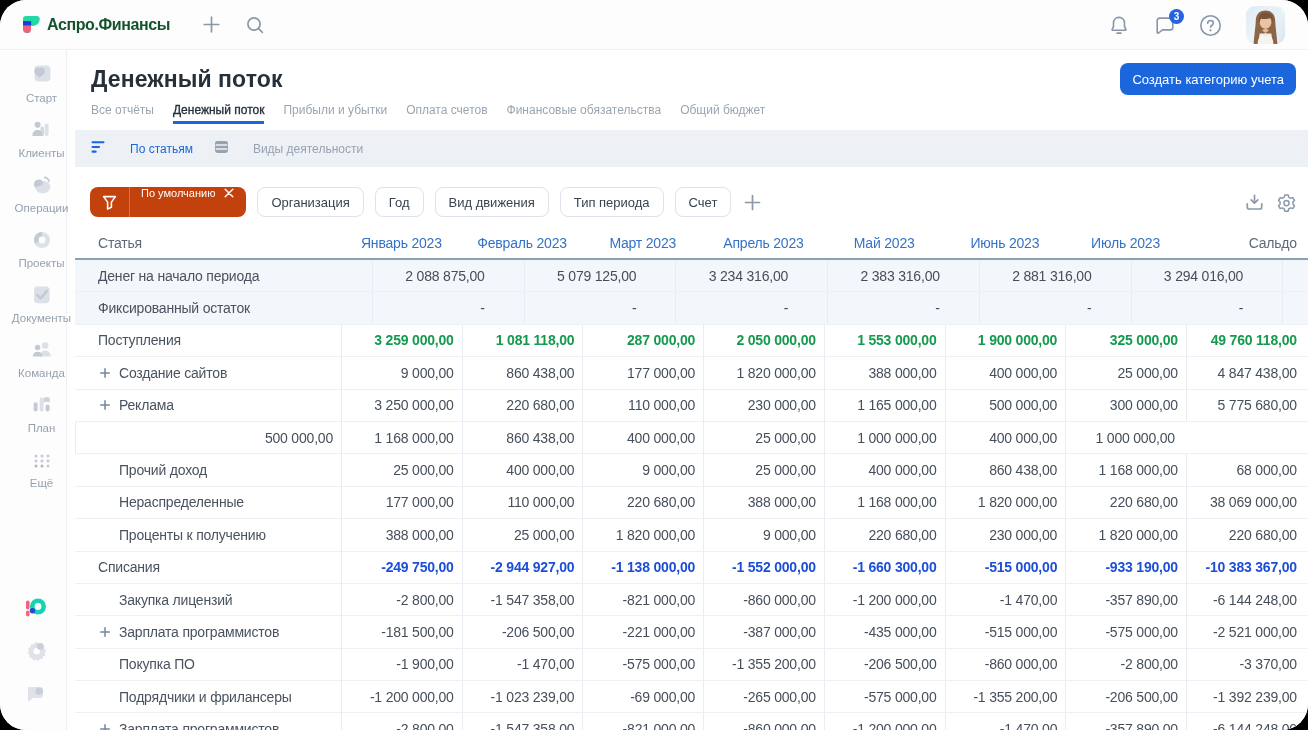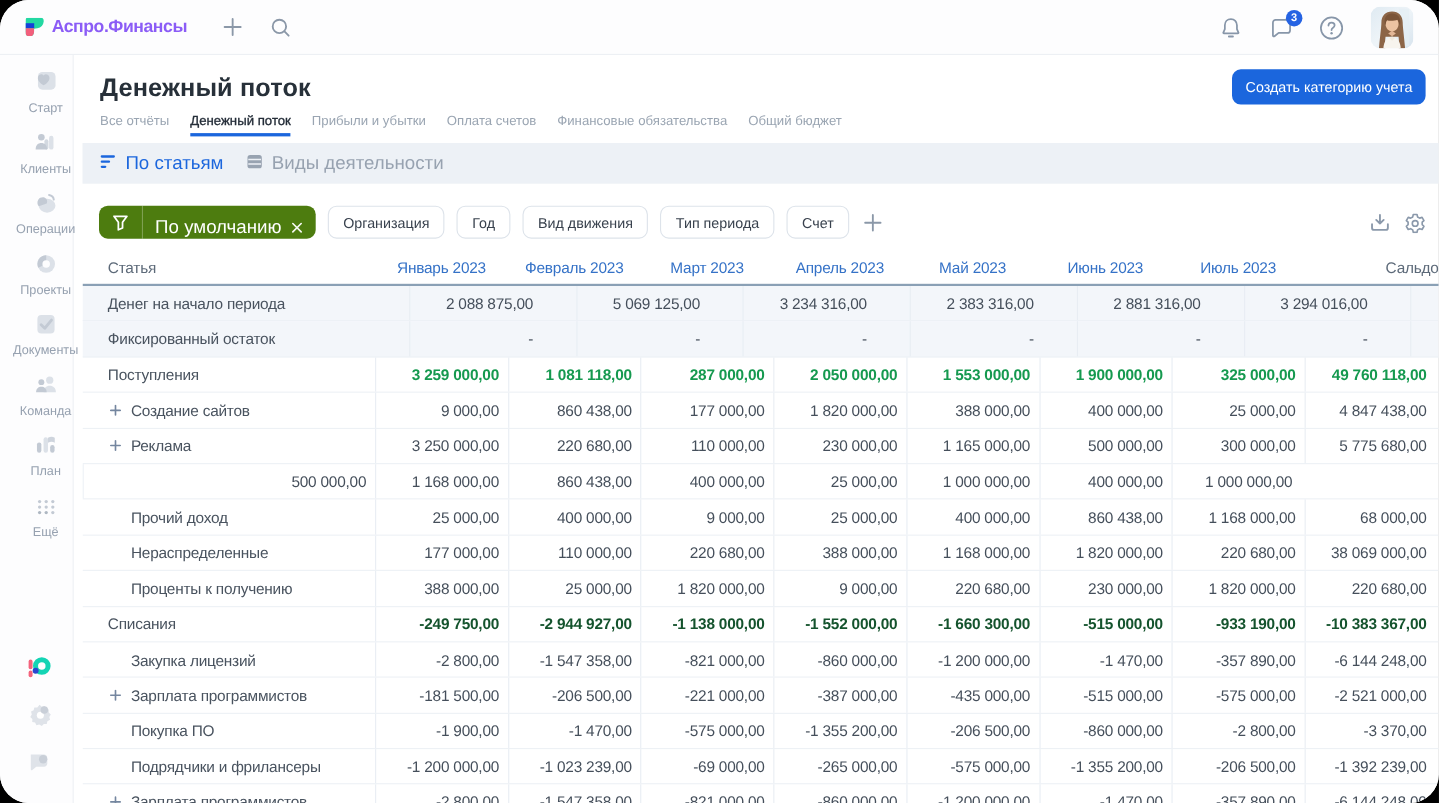--- a/index.html
+++ b/index.html
@@ -5,21 +5,21 @@
   * { margin:0; padding:0; box-sizing:border-box; }
   html,body { width:1308px; height:730px; background:#000; overflow:hidden; }
   body { font-family:"Liberation Sans", sans-serif; }
   .app { position:absolute; inset:0; background:#fff; border-radius:26px; overflow:hidden;
          display:flex; flex-direction:column; }
 
   
   .topbar { height:50px; flex:none; display:flex; align-items:center; background:#fdfdfe;
             border-bottom:1px solid #edf0f4; position:relative; }
   .brand { display:flex; align-items:center; margin-left:23px; }
-  .brand-name { font-size:16px; font-weight:700; color:#8b5cf6; margin-left:7px; letter-spacing:-0.4px; }
+  .brand-name { font-size:16px; font-weight:700; color:#14532d; margin-left:7px; letter-spacing:-0.4px; }
   .tb-ico { display:flex; align-items:center; justify-content:center; cursor:pointer; }
   .tb-plus { position:absolute; left:202px; }
   .tb-search { position:absolute; left:246px; }
   .tb-right { position:absolute; right:0; top:0; height:50px; display:flex; align-items:center; }
   .tb-bell { margin-right:26px; }
   .tb-chat { position:relative; margin-right:24px; }
   .badge { position:absolute; top:-7px; right:-9px; min-width:15px; height:15px; border-radius:8px;
            background:#2563e3; color:#fff; font-size:10px; font-weight:700; display:flex;
            align-items:center; justify-content:center; padding:0 4px; }
   .tb-help { margin-right:24px; }
@@ -44,61 +44,61 @@
                justify-content:space-between; flex:none; }
   .page-title { font-size:23px; font-weight:700; color:#273039; letter-spacing:.1px; }
   .create-btn { height:32px; background:#1b66dd; color:#fff; border:none; border-radius:8px;
                 font-size:13px; font-family:inherit; padding:0 12px; cursor:pointer; }
   .tabs { display:flex; gap:19px; margin:0 16px; padding-top:8px; flex:none; }
   .tab { font-size:12px; color:#9aa5b2; padding-bottom:4px; border-bottom:3px solid transparent;
          cursor:pointer; white-space:nowrap; }
   .tab.active { color:#242d38; border-bottom-color:#1b66dd; -webkit-text-stroke:0.3px #242d38; }
   .band { height:37px; margin-top:6px; background:#edf1f6; display:flex; align-items:center;
           padding-left:16px; gap:21px; flex:none; }
-  .band-item { display:flex; align-items:center; gap:8px; font-size:17px; color:#97a2b0; cursor:pointer; }
+  .band-item { display:flex; align-items:center; gap:24px; font-size:12px; color:#97a2b0; cursor:pointer; }
   .band-item.active { color:#1b66dd; font-weight:500; }
 
   .toolbar { height:30px; margin:20px 12px 0 15px; display:flex; align-items:center; flex:none; }
-  .fchip-active { height:30px; background:#4d7c0f; border-radius:8px; display:flex; align-items:flex-end;
-                  color:#fff; font-size:17px; cursor:pointer; }
+  .fchip-active { height:30px; background:#c2410c; border-radius:8px; display:flex; align-items:flex-start;
+                  color:#fff; font-size:11px; cursor:pointer; }
   .fchip-active .fseg { display:flex; align-items:center; justify-content:center; width:39px; height:100%; }
   .fchip-active .fdiv { width:1px; height:100%; background:rgba(255,255,255,.28); }
   .fchip-active .flabel { padding:0 11px 0 11px; display:flex; align-items:center; gap:8px; }
   .fchip-x { display:flex; align-items:center; opacity:.95; }
   #chips { display:flex; align-items:center; }
   .chip { height:30px; border:1px solid #dde3ea; border-radius:8px; background:#fff; color:#39424e;
           font-size:13px; display:inline-flex; align-items:center; padding:0 13px; margin-left:11px;
           cursor:pointer; white-space:nowrap; }
   .tb-add { margin-left:12px; cursor:pointer; display:flex; }
   .toolbar-right { margin-left:auto; display:flex; align-items:center; gap:13px; }
   .toolbar-right .tico { cursor:pointer; display:flex; }
 
   
   .table { margin-top:11px; flex:1; min-height:0; overflow:hidden; }
   .trow { display:grid; grid-template-columns:266px repeat(7,120.71px) 122px; align-items:stretch; }
   .thead { height:30px; }
   .thead .cell { border:none; display:flex; align-items:center; font-size:14px; color:#5d6a79; letter-spacing:-0.2px; }
   .thead .c-month { justify-content:center; color:#3572c7; cursor:pointer; }
-  .thead .c-saldo { justify-content:flex-end; }
+  .thead .c-saldo { justify-content:flex-end; padding-right:11px; }
   .thead .c-label { padding-left:23px;text-align:right; }
   .tsep { height:2px; background:#8aa0b5; }
   .drow { height:32.4px; border-bottom:1px solid #edf1f5; }
   .drow .cell { display:flex; align-items:center; font-size:14px; color:#454f5b; min-width:0; letter-spacing:-0.2px; }
   .drow .c-num { justify-content:flex-end; padding-right:8px; border-left:1px solid #e8edf3;
                  font-variant-numeric:tabular-nums; white-space:nowrap; }
   .drow .c-saldo { padding-right:11px; }
   .drow .c-label { padding-left:23px; color:#49535f; position:relative; white-space:nowrap; }
   .drow.muted { background:#f3f6fa;gap:31px; }
   .drow.child .c-label { padding-left:44px; }
   .expander { position:absolute; left:25px; top:50%; transform:translateY(-50%); width:10px; height:11px; }
   .expander svg { display:block; }
   .drow.sec .c-label { color:#49535f; }
   .drow.sec .c-num { font-weight:700; }
   .drow.sec-green .c-num { color:#15994f; }
-  .drow.sec-red .c-num { color:#14532d; }
+  .drow.sec-red .c-num { color:#1d4ed8; }
 </style>
 </head>
 <body>
 
 <div class="app">
 
   <div class="topbar">
     <div class="brand">
       <span style="display:flex">
         <svg width="17" height="17" viewBox="0 0 34 34">
@@ -363,21 +363,21 @@
             <div class="cell c-month">Июль 2023</div>
             <div class="cell c-saldo" style="grid-column:9">Сальдо</div>
         </div>
         <div class="tsep"></div>
         <div id="rows">
             <div class="trow drow muted">
               <div class="cell c-label">
                 <span>Денег на начало периода</span>
               </div>
               <div class="cell c-num">2 088 875,00</div>
-              <div class="cell c-num">5 069 125,00</div>
+              <div class="cell c-num">5 079 125,00</div>
               <div class="cell c-num">3 234 316,00</div>
               <div class="cell c-num">2 383 316,00</div>
               <div class="cell c-num">2 881 316,00</div>
               <div class="cell c-num">3 294 016,00</div>
               <div class="cell c-num">4 754 016,00</div>
               <div class="cell c-num c-saldo">-</div>
             </div>
             <div class="trow drow muted">
               <div class="cell c-label">
                 <span>Фиксированный остаток</span>

